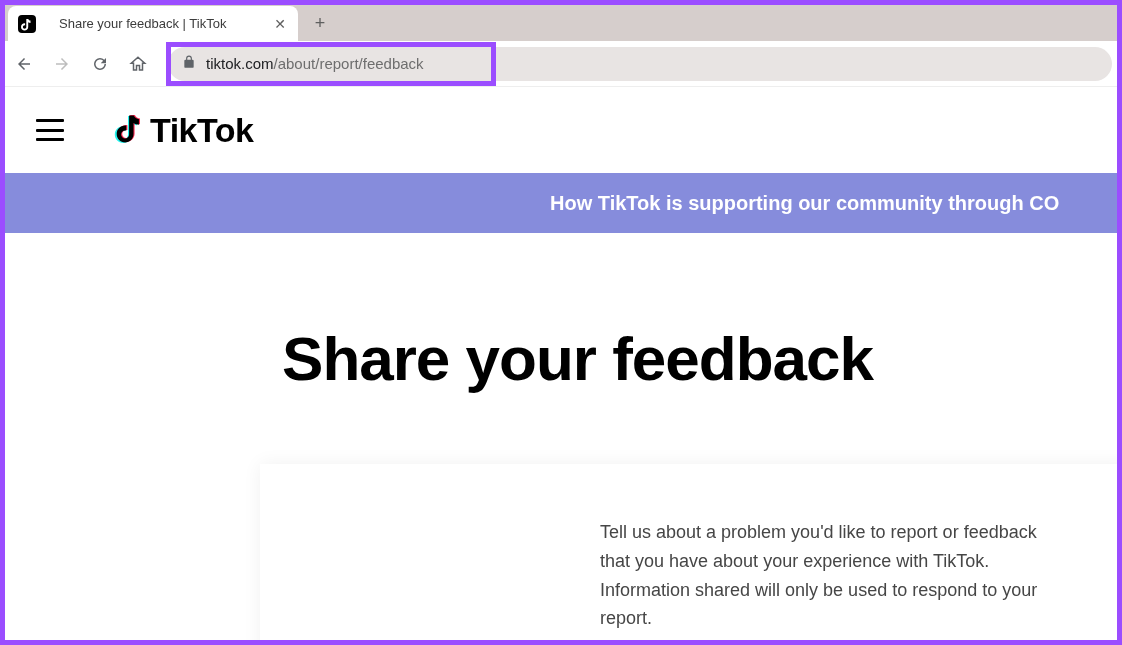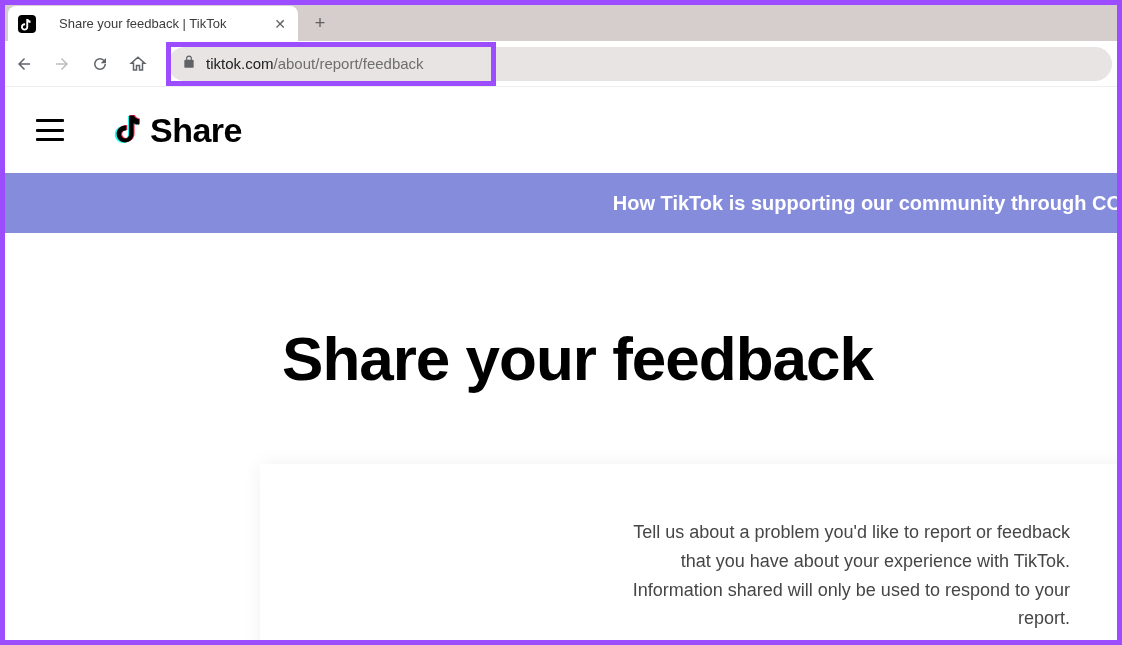--- a/index.html
+++ b/index.html
@@ -165,21 +165,21 @@
       font-size: 34px;
       letter-spacing: -0.5px;
       color: #000;
     }
     
     .banner {
       background: #868cdc;
       height: 60px;
       display: flex;
       align-items: center;
-      justify-content: flex-end;
+      justify-content: flex-start;
       color: #fff;
       font-weight: 700;
       font-size: 20px;
       overflow: hidden;
       white-space: nowrap;
       padding-left: 550px;
     }
     
     .main {
       padding-top: 90px;
@@ -197,21 +197,21 @@
       width: 870px;
       max-width: calc(100% - 20px);
       background: #fff;
       box-shadow: 0 0 18px rgba(0,0,0,0.06);
       padding: 54px 60px 40px 340px;
       font-size: 18px;
       color: #464646;
       line-height: 1.6;
       margin-left: 260px;
     }
-    .card p { margin-bottom: 28px; text-align: right; }
+    .card p { margin-bottom: 28px; }
   </style>
 </head>
 <body>
 
 <div class="outer-frame"></div>
 
 <div class="browser-chrome">
   <div class="tab">
     <span class="tab-favicon">
       <svg viewBox="0 0 24 28">
@@ -267,21 +267,21 @@
       <span></span>
   </div>
   <div class="logo">
     <span class="logo-icon">
       <svg viewBox="0 0 30 34">
         <path d="M23.8 8.4c-2.2 0-4.1-1.3-5-3.2V5h-4.8v18.9c0 2.2-1.8 4-4 4s-4-1.8-4-4 1.8-4 4-4c.4 0 .8.1 1.2.2v-4.9c-.4-.1-.8-.1-1.2-.1C4.5 15.1.8 18.8.8 23.5S4.5 31.9 9.2 31.9s8.4-3.8 8.4-8.4V12.6c1.5 1.1 3.4 1.7 5.4 1.7V8.4h.8z" fill="#25f4ee"></path>
         <path d="M24.6 8.4c-2.2 0-4.1-1.3-5-3.2V5h-4.8v18.9c0 2.2-1.8 4-4 4s-4-1.8-4-4 1.8-4 4-4c.4 0 .8.1 1.2.2v-4.9c-.4-.1-.8-.1-1.2-.1-4.7 0-8.4 3.7-8.4 8.4s3.7 8.4 8.4 8.4 8.4-3.8 8.4-8.4V12.6c1.5 1.1 3.4 1.7 5.4 1.7V8.4z" fill="#fe2c55" transform="translate(1.4,-1)"></path>
         <path d="M24.2 8.4c-2.2 0-4.1-1.3-5-3.2V5h-4.8v18.9c0 2.2-1.8 4-4 4s-4-1.8-4-4 1.8-4 4-4c.4 0 .8.1 1.2.2v-4.9c-.4-.1-.8-.1-1.2-.1-4.7 0-8.4 3.7-8.4 8.4s3.7 8.4 8.4 8.4 8.4-3.8 8.4-8.4V12.6c1.5 1.1 3.4 1.7 5.4 1.7V8.4z" fill="#000" transform="translate(0.7,-0.5)"></path>
       </svg>
     </span>
-    <span class="logo-text">Share</span>
+    <span class="logo-text">TikTok</span>
   </div>
 </div>
 
 <div class="banner">
   <span>How TikTok is supporting our community through CO</span>
 </div>
 
 <div class="main">
   <h1 class="page-title">Share your feedback</h1>
   <div class="card">

